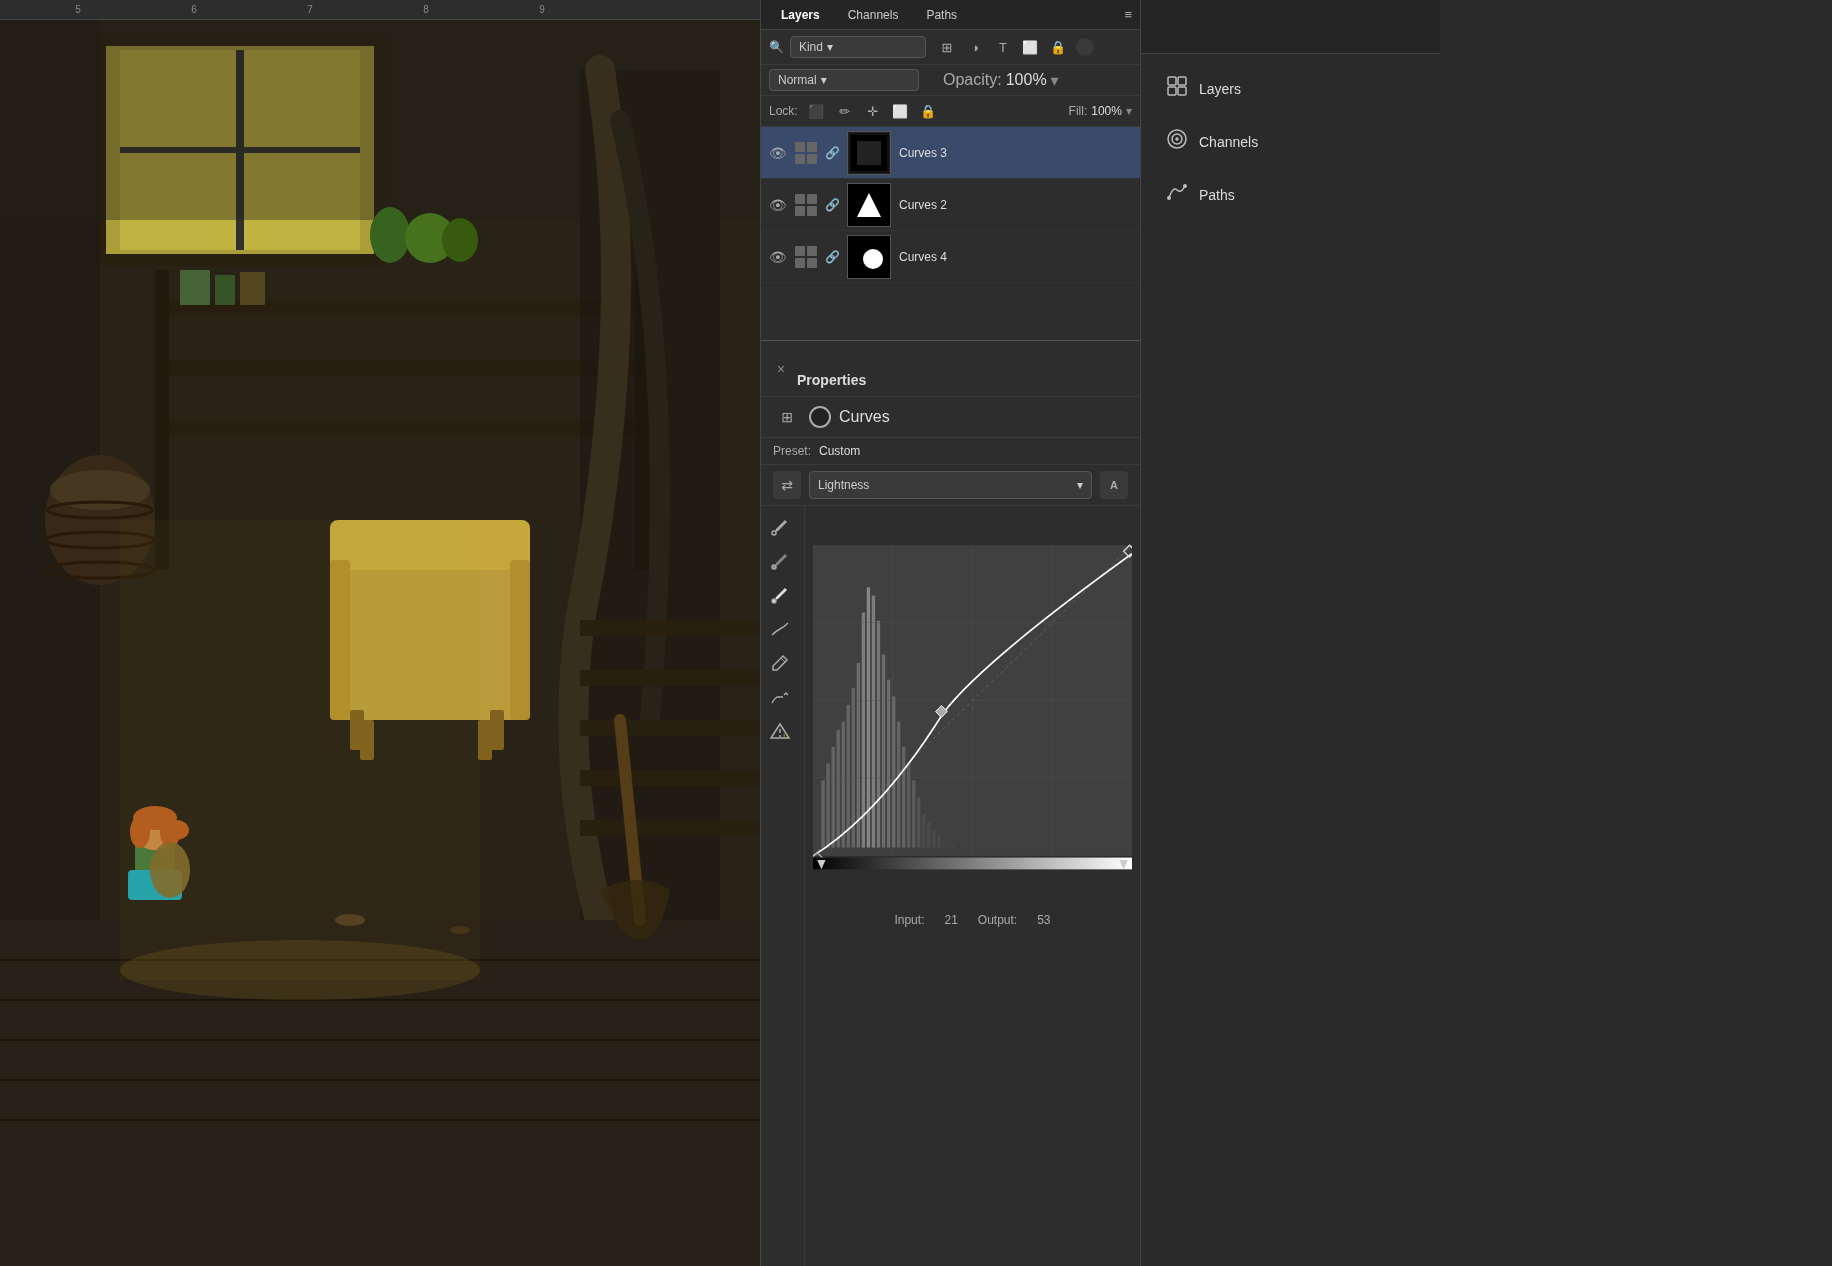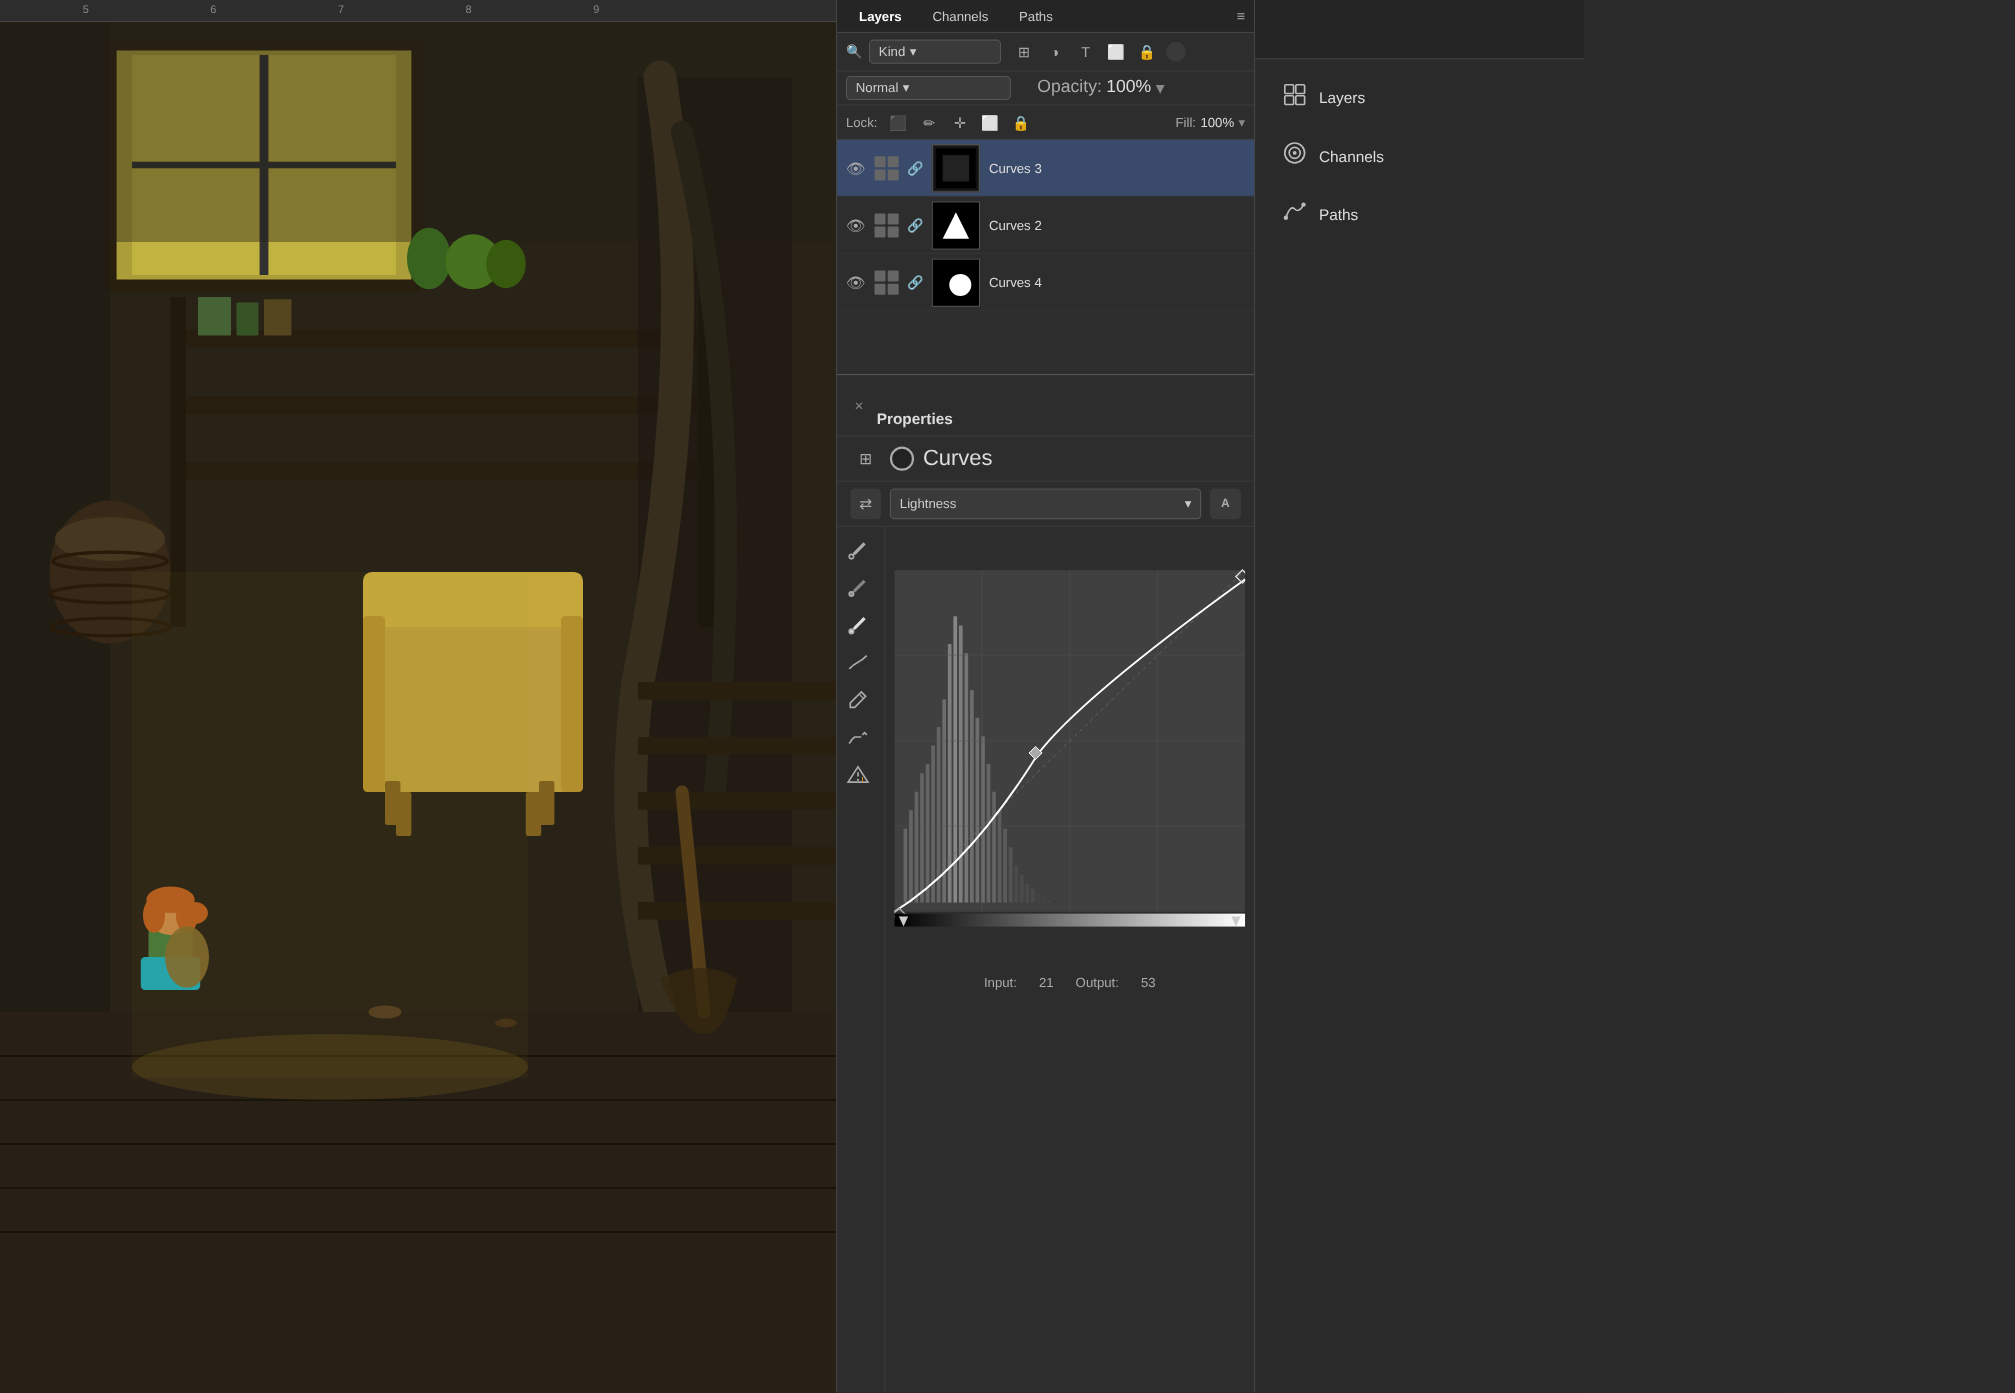--- a/index.html
+++ b/index.html
@@ -107,21 +107,21 @@
     .kind-dropdown {
       background: #3a3a3a;
       border: 1px solid #555;
       border-radius: 4px;
       color: #ccc;
       padding: 3px 8px;
       font-size: 12px;
       display: flex;
       align-items: center;
       gap: 4px;
-      width: 120px;
+      width: 136px;
       cursor: pointer;
     }
     .layer-icons-row {
       display: flex;
       gap: 6px;
       margin-left: 4px;
     }
     .layer-icon {
       width: 22px;
       height: 22px;
@@ -676,23 +676,27 @@
   <div class="properties-panel">
 
     <div class="properties-header">
       <span class="properties-close">×</span>
       <span class="properties-title">Properties</span>
     </div>
 
     <div class="properties-toolbar">
       <div class="prop-icon">⊞</div>
       <div class="prop-icon active" style="background:#222;width:22px;height:22px;border-radius:50%;border:2px solid #aaa;"></div>
-      <span style="font-size:20px;color:#ddd;font-weight:500;">Curves</span>
-    </div>
-
+      <span style="font-size:16px;color:#ddd;font-weight:500;">Curves</span>
+    </div>
+
+    <div class="preset-row">
+      <span class="preset-label">Preset:</span>
+      <span class="preset-value">Custom</span>
+    </div>
 
     <div class="channel-row">
       <div class="channel-swap-btn">⇄</div>
       <div class="channel-dropdown">
         <span>Lightness</span>
         <span>▾</span>
       </div>
       <div class="auto-btn">A</div>
     </div>
 

